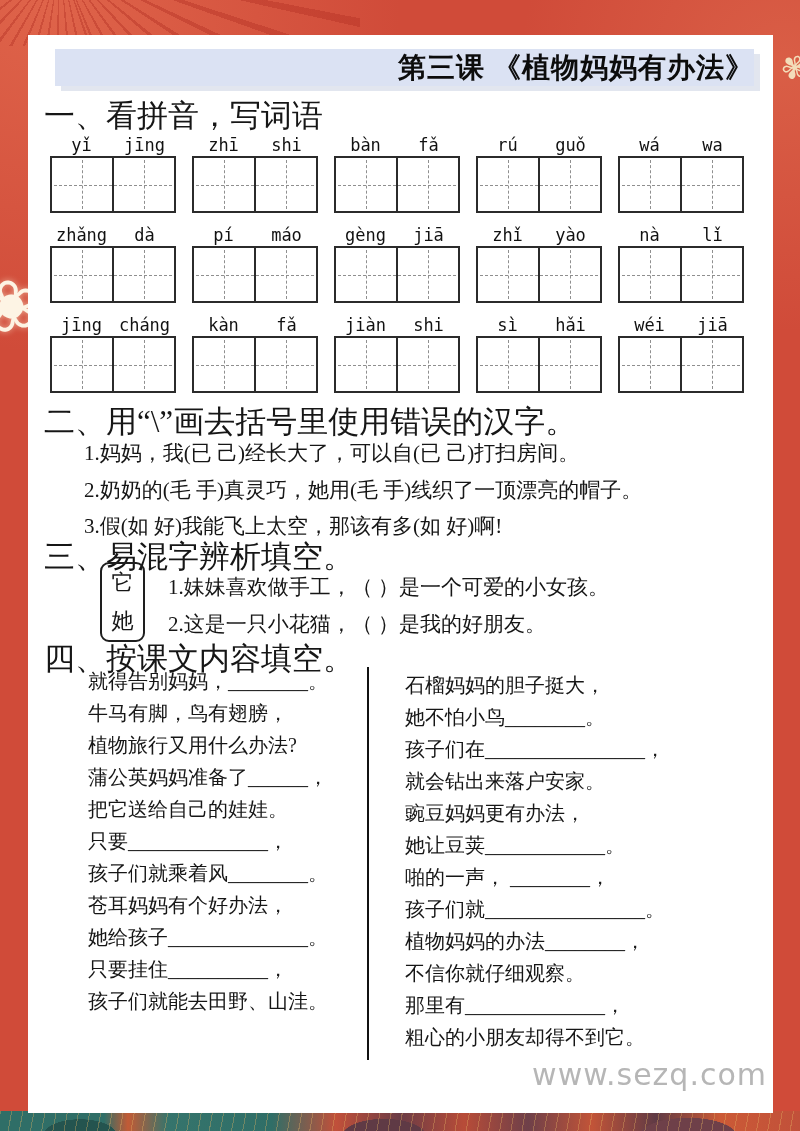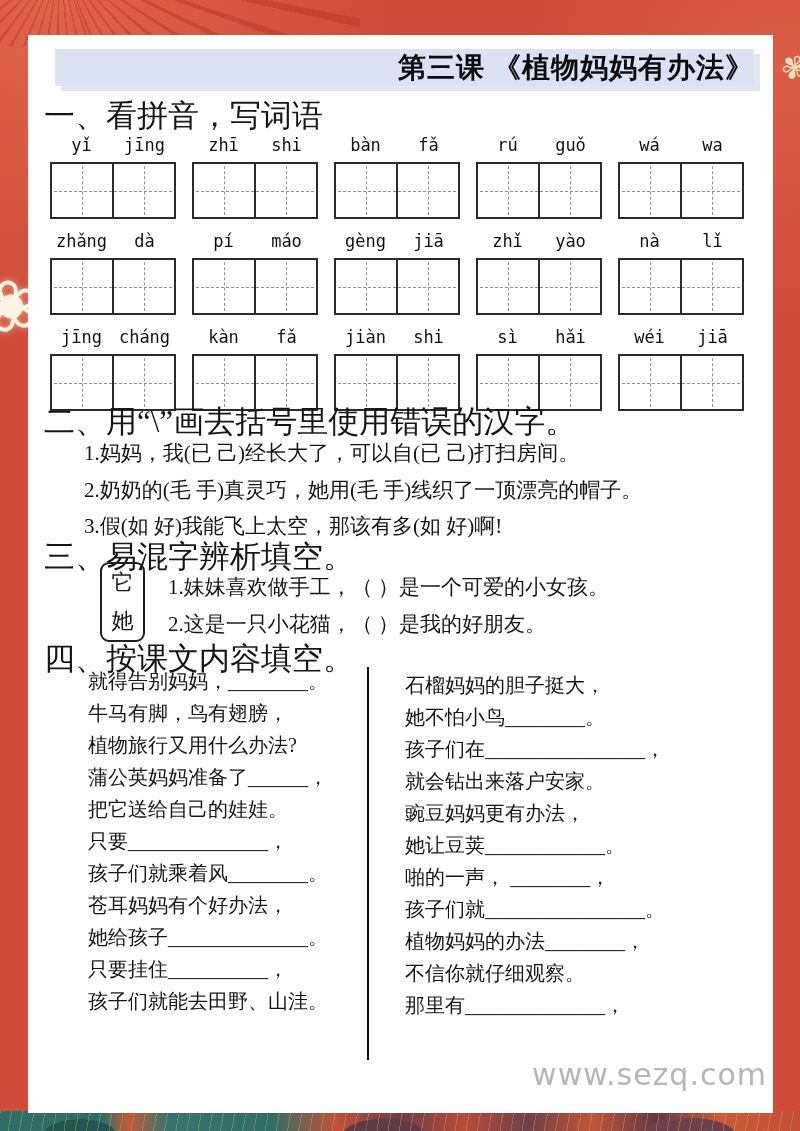--- a/index.html
+++ b/index.html
@@ -53,21 +53,21 @@
   .title-bar h1{
     margin:0;font-size:28px;font-weight:bold;letter-spacing:1px;color:#0c0c0c;
     font-family:"Liberation Serif",serif;
   }
   .sec-head{position:absolute;left:16px;font-size:31px;font-weight:normal;white-space:nowrap;}
 
   
   .pinyin-grid{position:absolute;left:22px;top:94px;width:694px;}
   .prow{display:flex;justify-content:space-between;margin-bottom:6px;}
   .pgroup{width:126px;}
-  .plabels{display:flex;height:26px;align-items:flex-end;padding-bottom:7px;}
+  .plabels{display:flex;height:26px;align-items:flex-end;padding-bottom:1px;}
   .plabels span{
     flex:1;text-align:center;
     font-family:"DejaVu Sans Mono",monospace;font-size:17px;color:#111;
   }
   .pbox{position:relative;display:flex;height:53px;border:2px solid #2b2b2b;background:#fff;}
   .pcell{flex:1;position:relative;}
   .pcell+.pcell{border-left:2px solid #2b2b2b;}
   .pcell::after{content:"";position:absolute;left:50%;top:2px;bottom:2px;border-left:1px dashed #8f8f8f;}
   .hmid{position:absolute;left:2px;right:2px;top:50%;border-top:1px dashed #8f8f8f;}
 
@@ -322,16 +322,17 @@
     <div>她不怕小鸟________。</div>
     <div>孩子们在________________，</div>
     <div>就会钻出来落户安家。</div>
     <div>豌豆妈妈更有办法，</div>
     <div>她让豆荚____________。</div>
     <div>啪的一声， ________，</div>
     <div>孩子们就________________。</div>
     <div>植物妈妈的办法________，</div>
     <div>不信你就仔细观察。</div>
     <div>那里有______________，</div>
+    <div>粗心的小朋友却得不到它。</div>
   </div>
 
   <div class="watermark">www.sezq.com</div>
 </div>
 
 </body></html>

